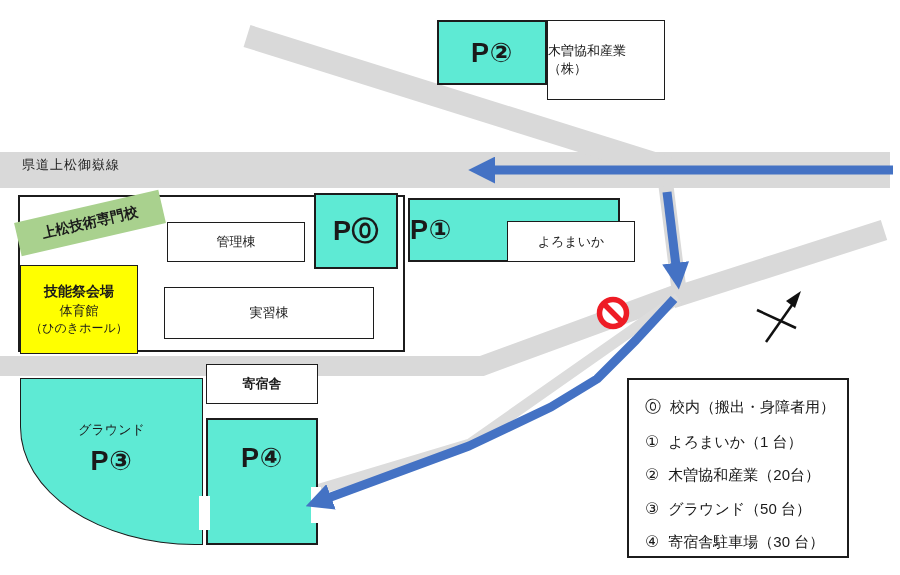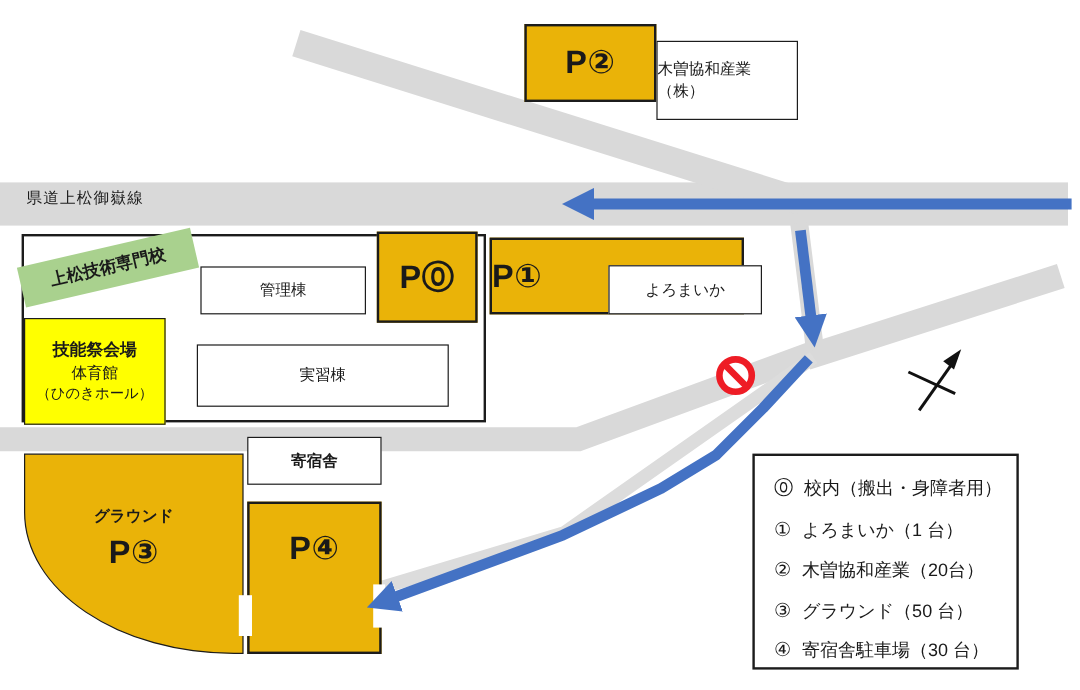--- a/index.html
+++ b/index.html
@@ -8,21 +8,21 @@
     font-family:"Liberation Sans","DejaVu Sans",sans-serif;color:#1a1a1a;
   }
   svg.layer{position:absolute;left:0;top:0;width:900px;height:575px;}
   #roads-layer{z-index:0;}
   #overlay-layer{z-index:3;pointer-events:none;}
   .box{
     position:absolute;box-sizing:border-box;border:2.5px solid #1c1c1c;
     display:flex;align-items:center;justify-content:center;z-index:1;
   }
   .thin{border-width:1.5px;}
-  .fill-blue{background:#eab308;}
+  .fill-blue{background:#5eead4;}
   .fill-white{background:#ffffff;}
   .fill-yellow{background:#ffff00;}
   .plabel{font-size:27px;font-weight:600;letter-spacing:0.5px;}
   .small-label{font-size:13px;}
   .road-label{
     position:absolute;left:22px;top:156px;font-size:13px;z-index:1;letter-spacing:1px;
   }
   #school-block{border-width:2.5px;}
   #green-label{
     position:absolute;left:16px;top:206px;width:148px;height:34px;z-index:2;
@@ -30,21 +30,21 @@
     transform:rotate(-13deg);font-size:14px;font-weight:bold;
   }
   #venue-box{flex-direction:column;line-height:1.45;text-align:center;z-index:2;}
   #venue-box .v1{font-size:14px;font-weight:bold;}
   #venue-box .v2{font-size:13px;}
   #venue-box .v3{font-size:12px;}
   #ground-box{
     border-bottom-left-radius:175px 118px;
     flex-direction:column;justify-content:flex-start;padding-top:42px;
   }
-  #ground-box .gname{font-size:13px;margin-bottom:6px;font-weight:bold;}
+  #ground-box .gname{font-size:13px;margin-bottom:6px;}
   .gap-rect{position:absolute;background:#ffffff;z-index:2;}
   #legend-box{
     flex-direction:column;align-items:flex-start;justify-content:flex-start;
     padding:17px 8px 0 16px;border-width:2px;
   }
   .legend-row{display:flex;align-items:baseline;margin-bottom:13.5px;font-size:15px;white-space:nowrap;}
   .legend-num{margin-right:9px;font-size:16px;}
 </style>
 </head>
 <body>
@@ -58,21 +58,21 @@
     <line x1="672" y1="298" x2="884" y2="230" stroke="#d9d9d9" stroke-width="21"></line>
     <polyline points="0,366 482,366 678,294" fill="none" stroke="#d9d9d9" stroke-width="20"></polyline>
     <polyline points="678,298 470,444 310,492" fill="none" stroke="#dcdcdc" stroke-width="11"></polyline>
   </svg>
 
   <div class="road-label">県道上松御嶽線</div>
 
   <div class="box fill-blue" style="left:437px;top:20px;width:110px;height:65px;">
     <span class="plabel">P②</span>
   </div>
-  <div class="box fill-white thin" style="left:547px;top:34px;width:118px;height:66px;">
+  <div class="box fill-white thin" style="left:547px;top:20px;width:118px;height:80px;">
     <span class="small-label">木曽協和産業（株）</span>
   </div>
 
   <div class="box fill-white" id="school-block" style="left:18px;top:195px;width:387px;height:157px;"></div>
   <div id="green-label">上松技術専門校</div>
   <div class="box fill-white thin" style="left:167px;top:222px;width:138px;height:40px;z-index:2;">
     <span class="small-label">管理棟</span>
   </div>
   <div class="box fill-yellow thin" id="venue-box" style="left:20px;top:265px;width:118px;height:89px;">
     <span class="v1">技能祭会場</span>

